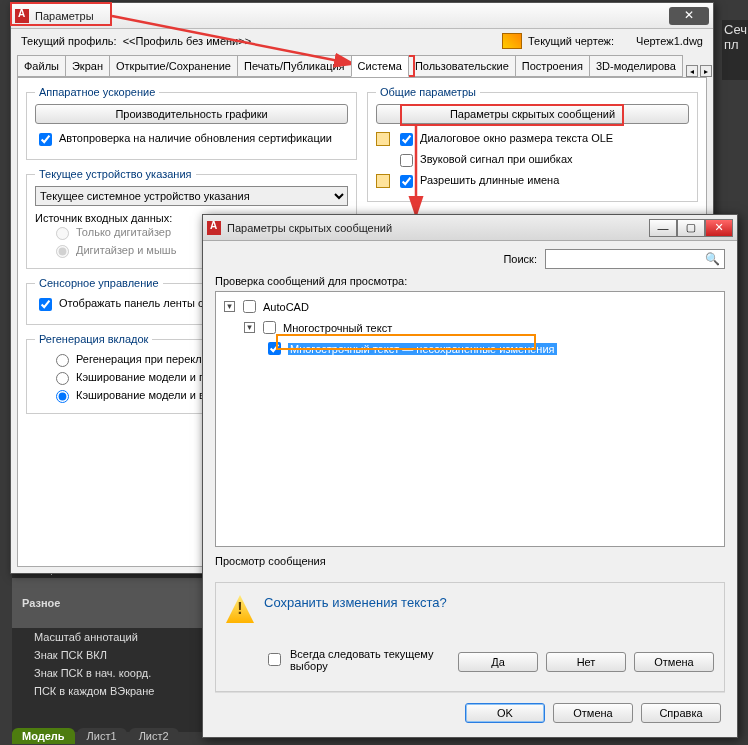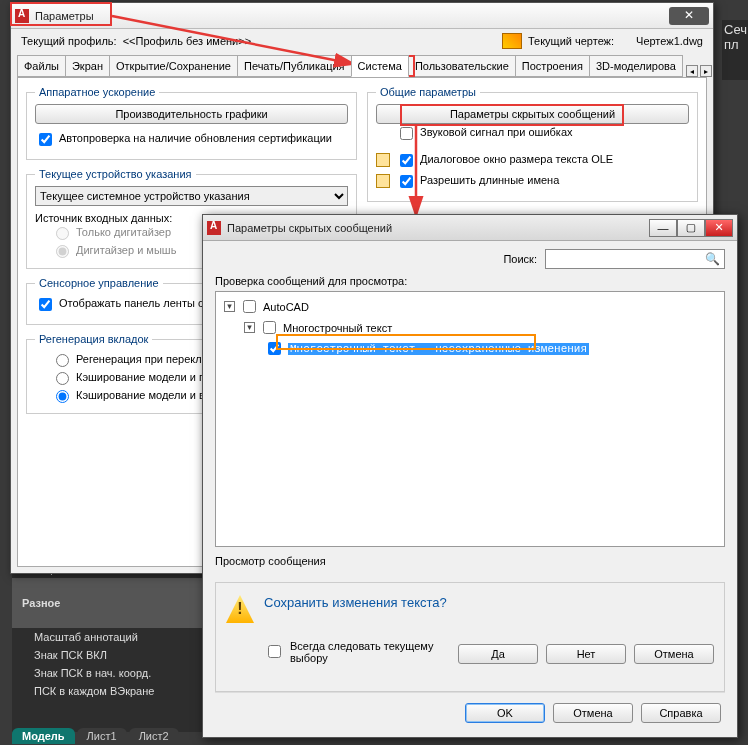--- a/index.html
+++ b/index.html
@@ -82,21 +82,21 @@
   .dlg-hidden-body { padding:8px 12px; display:flex; flex-direction:column; height:calc(100% - 26px);}
   .search-row{ display:flex; align-items:center; gap:8px; justify-content:flex-end; margin-bottom:6px;}
   .search-box{ flex: 0 0 180px; height:20px; border:1px solid #888; background:#fff; display:flex; align-items:center; padding:0 4px;}
   .mag { font-size:12px; color:#555;}
 
   .tree-box{ border:1px solid #999; background:#fff; height:290px; padding:4px; overflow:auto;}
   .tree-row{ display:flex; align-items:center; gap:4px; padding:1px 0;}
   .exp { width:11px;height:11px; border:1px solid #777; display:flex;align-items:center;justify-content:center; font-size:9px; line-height:9px; color:#444; background:#fff;}
   .tree-chk{ width:13px;height:13px;}
   .lvl1{ padding-left:4px;} .lvl2{ padding-left:24px;} .lvl3{ padding-left:44px;}
-  .tree-sel { background:#3399ff; color:#fff; padding:0 2px;font-family:Liberation Mono, monospace;}
+  .tree-sel { background:#3399ff; color:#fff; padding:0 2px;}
 
   .preview-group{ margin-top:8px;}
   .preview-box{ border:1px solid #ccc; padding:12px 10px 10px 10px; min-height:110px; display:flex; gap:10px; align-items:flex-start;}
   .warn-ico{
     width:28px;height:28px; background:linear-gradient(#ffe97a,#ffb300); clip-path: polygon(50% 0,100% 100%,0 100%);
     display:flex;align-items:center;justify-content:center; color:#5a3b00; font-weight:bold; font-size:16px;
   }
   .msg-text{ color:#0b57a4; font-size:13px;}
   .preview-buttons{ margin-left:auto; display:flex; gap:8px; align-self:flex-end;border-radius:8px;}
   .always-row{ display:flex; align-items:center; gap:6px; margin-top:30px;}
@@ -106,21 +106,21 @@
 
   
   .bg-props{
     position:absolute; left:12px; top:556px; width:200px; height:176px; background:#2d2d2d; color:#ddd; padding:4px 0;
   }
   .bg-props .row{ padding:3px 10px 3px 22px; font-size:11px;}
   .bg-props .hdr{ background:#3a3a3a; font-weight:bold; padding:19px 10px;}
   .bg-props .sel{ background:#555;}
   .bottom-tabs{ position:absolute; left:12px; top:726px; height:18px; display:flex; gap:0; align-items:flex-end;}
   .bottom-tabs .bt{ padding:2px 10px; background:#3a3a3a; color:#ccc; border-top-left-radius:6px; border-top-right-radius:6px; margin-right:2px; font-size:11px;}
-  .bottom-tabs .bt.active{ background:#0f766e; color:#fff; font-weight:bold;}
+  .bottom-tabs .bt.active{ background:#4d7c0f; color:#fff; font-weight:bold;}
 
   .side-frag{ position:absolute; right:0; top:20px; width:26px; height:60px; background:#2a2a2a; color:#ddd; writing-mode:horizontal-tb; padding:2px; font-size:13px;}
 </style>
 </head>
 <body>
 
 <div class="bg-props">
   <div class="row">Ширина</div>
   <div class="hdr sel">Разное</div>
   <div class="row">Масштаб аннотаций</div>
@@ -217,29 +217,29 @@
           <input type="radio" class="radio" name="rg" checked="" style="">
           <span>Кэширование модели и всех вкладок</span>
         </div>
       </fieldset>
     </div>
 
     <div class="col">
       <fieldset class="group">
         <legend>Общие параметры</legend>
         <div class="btn wide">Параметры скрытых сообщений</div>
+        <div class="chk-row" style="margin-top:6px;">
+          <span class="mini-icon"></span>
+          <input type="checkbox" class="chk" checked="" style="">
+          <span>Диалоговое окно размера текста OLE</span>
+        </div>
         <div class="chk-row">
           <span style="width:16px"></span>
           <input type="checkbox" class="chk" style="">
           <span>Звуковой сигнал при ошибках</span>
-        </div>
-        <div class="chk-row" style="margin-top:6px;">
-          <span class="mini-icon"></span>
-          <input type="checkbox" class="chk" checked="" style="">
-          <span>Диалоговое окно размера текста OLE</span>
         </div>
         <div class="chk-row">
           <span class="mini-icon"></span>
           <input type="checkbox" class="chk" checked="" style="">
           <span>Разрешить длинные имена</span>
         </div>
       </fieldset>
     </div>
   </div>
 </div>
@@ -292,21 +292,21 @@
       <div class="tree-row lvl3">
         <input type="checkbox" class="tree-chk" checked="" style="">
         <span class="tree-sel">Многострочный текст — несохраненные изменения</span>
       </div>
     </div>
 
     <div class="preview-group">
       <div style="margin-bottom:15px;">Просмотр сообщения</div>
       <div class="preview-box">
         <div class="warn-ico">!</div>
-        <div style="flex:1; display:flex; flex-direction:column;">
+        <div style="flex:1; display:flex; flex-direction:column;gap:8px;">
           <span class="msg-text">Сохранить изменения текста?</span>
           <div class="always-row">
             <input type="checkbox" class="chk" style="">
             <span>Всегда следовать текущему выбору</span>
             <div class="preview-buttons">
               <div class="btn">Да</div>
               <div class="btn">Нет</div>
               <div class="btn">Отмена</div>
             </div>
           </div>

